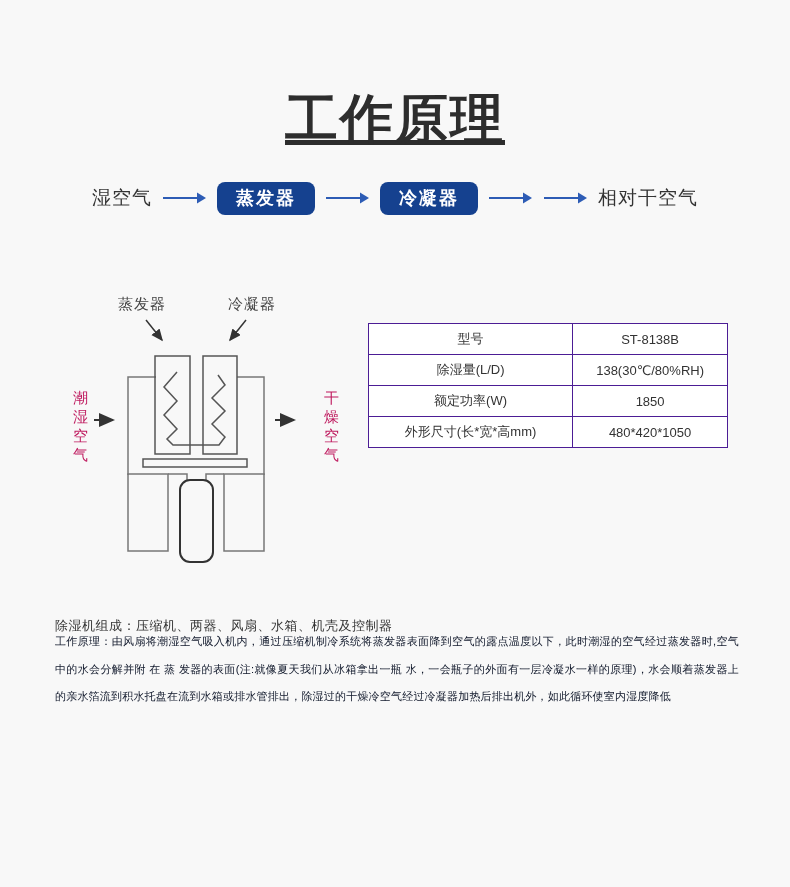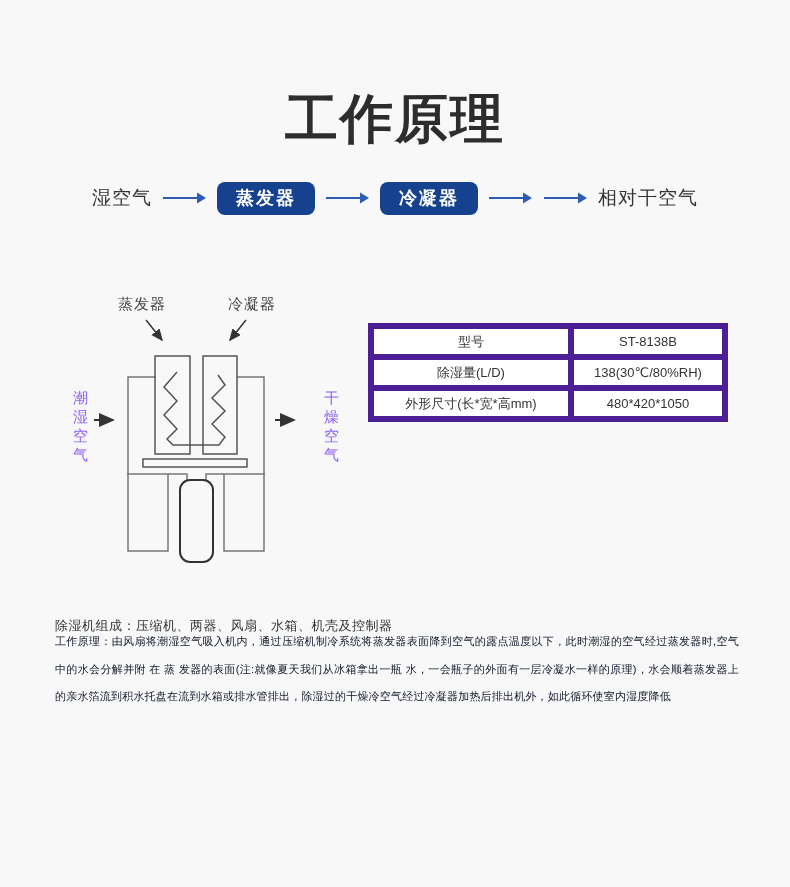--- a/index.html
+++ b/index.html
@@ -14,20 +14,21 @@
 
   
   .page-title {
     position: absolute;
     top: 84px; left: 0; right: 0;
     text-align: center;
     font-size: 53px;
     font-weight: bold;
     letter-spacing: 2px;
     color: #2d2d2d;
+    text-decoration: underline;
   }
 
   
   .flow-row {
     position: absolute;
     top: 182px; left: 0; right: 0;
     height: 32px;
     display: flex;
     align-items: center;
     justify-content: center;
@@ -61,37 +62,37 @@
     white-space: nowrap;
     letter-spacing: 1px;
   }
   .coil-label.evap { left: 78px; top: 15px; }
   .coil-label.cond { left: 188px; top: 15px; }
   .air-label {
     position: absolute;
     width: 17px;
     font-size: 15px;
     line-height: 19px;
-    color: #8b5cf6;
+    color: #be185d;
     text-align: center;
     word-break: break-all;
   }
   .air-label.left  { left: 32px;  top: 108px; }
   .air-label.right { left: 283px; top: 108px; }
 
   
   .spec-table {
     position: absolute;
     left: 368px; top: 323px;
     width: 360px;
     border-collapse: collapse;
     background: #ffffff;
   }
   .spec-table td {
-    border: 6px solid #4c1d95;
+    border: 1px solid #4c1d95;
     height: 31px;
     text-align: center;
     vertical-align: middle;
     font-size: 13px;
     color: #333;
     padding: 0 6px;
   }
   .spec-table td.label-cell { width: 205px; }
   .spec-table td.value-cell { width: 155px; }
 
@@ -184,20 +185,24 @@
   <tbody>
     <tr>
       <td class="label-cell">型号</td>
       <td class="value-cell">ST-8138B</td>
     </tr>
     <tr>
       <td class="label-cell">除湿量(L/D)</td>
       <td class="value-cell">138(30℃/80%RH)</td>
     </tr>
     <tr>
+      <td class="label-cell">额定功率(W)</td>
+      <td class="value-cell">1850</td>
+    </tr>
+    <tr>
       <td class="label-cell">外形尺寸(长*宽*高mm)</td>
       <td class="value-cell">480*420*1050</td>
     </tr>
   </tbody>
 </table>
 
 <div class="composition-text">除湿机组成：压缩机、两器、风扇、水箱、机壳及控制器</div>
 <div class="principle-text">工作原理：由风扇将潮湿空气吸入机内，通过压缩机制冷系统将蒸发器表面降到空气的露点温度以下，此时潮湿的空气经过蒸发器时,空气中的水会分解并附 在 蒸 发器的表面(注:就像夏天我们从冰箱拿出一瓶 水，一会瓶子的外面有一层冷凝水一样的原理)，水会顺着蒸发器上的亲水箔流到积水托盘在流到水箱或排水管排出，除湿过的干燥冷空气经过冷凝器加热后排出机外，如此循环使室内湿度降低</div>
 
 </body></html>

